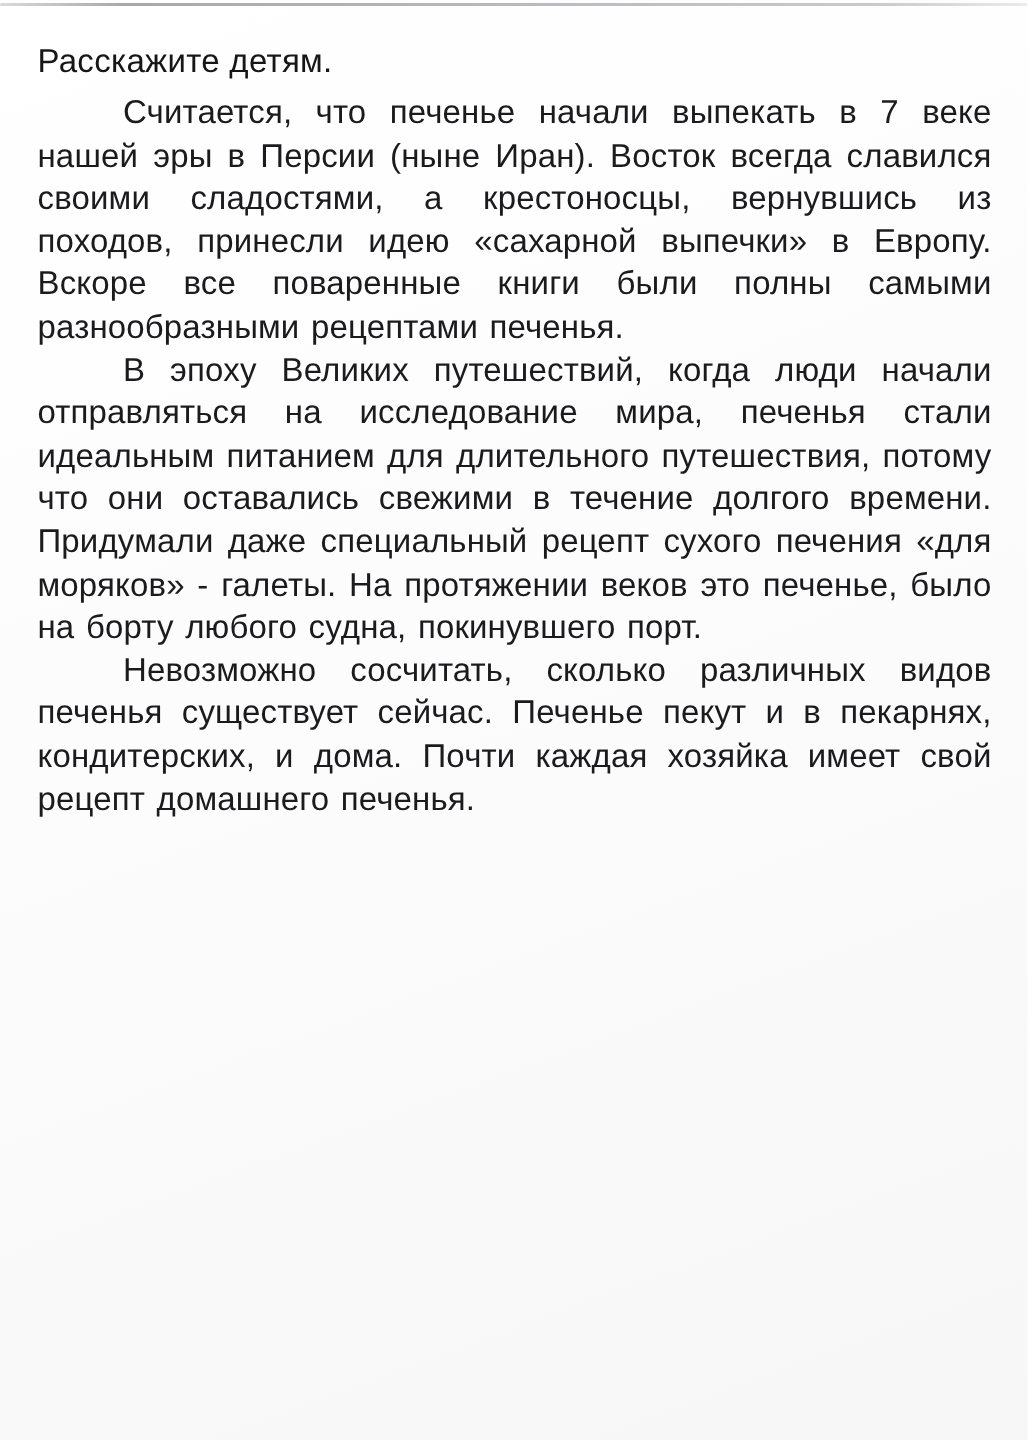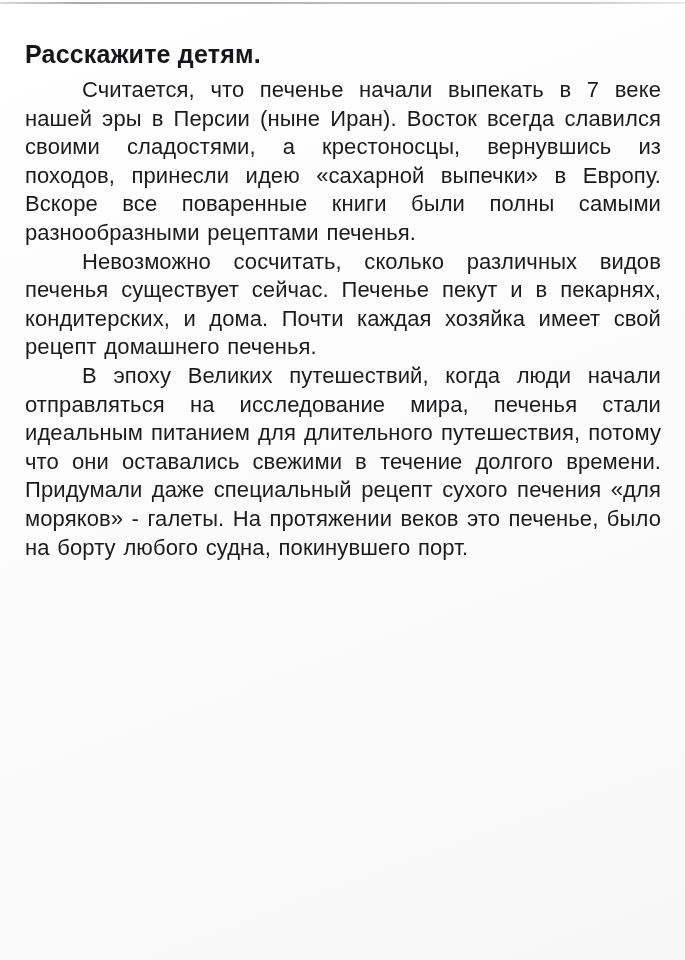--- a/index.html
+++ b/index.html
@@ -33,23 +33,23 @@
     border-radius: 2px;
   }
   .content {
     position: absolute;
     top: 24px;
     left: 25px;
     width: 636px;
     color: #1b1b1d;
   }
   .doc-title {
-    margin: 16px 0 7px 0;
-    font-size: 25px;
-    font-weight: 700;
+    margin: 4px 0 7px 0;
+    font-size: 22px;
+    font-weight: 400;
     letter-spacing: 0.2px;
     color: #161618;
   }
   .doc-paragraph {
     margin: 0;
     font-size: 22px;
     line-height: 28.6px;
     text-align: justify;
     text-indent: 57px;
     letter-spacing: 0.1px;
@@ -79,19 +79,19 @@
 
 <div class="page">
 
   <div class="top-edge"></div>
 
   <div class="content">
     <h1 class="doc-title">Расскажите детям.</h1>
 
     <p class="doc-paragraph">Считается, что печенье начали выпекать в 7 веке нашей эры в Персии (ныне Иран). Восток всегда славился своими сладостями, а крестоносцы, вернувшись из походов, принесли идею «сахарной выпечки» в Европу. Вскоре все поваренные книги были полны самыми разнообразными рецептами печенья.</p>
 
+    <p class="doc-paragraph">В эпоху Великих путешествий, когда люди начали отправляться на исследование мира, печенья стали идеальным питанием для длительного путешествия, потому что они оставались свежими в течение долгого времени. Придумали даже специальный рецепт сухого печения «для моряков» - галеты. На протяжении веков это печенье, было на борту любого судна, покинувшего порт.</p>
+
     <p class="doc-paragraph">Невозможно сосчитать, сколько различных видов печенья существует сейчас. Печенье пекут и в пекарнях, кондитерских, и дома. Почти каждая хозяйка имеет свой рецепт домашнего печенья.</p>
-
-    <p class="doc-paragraph">В эпоху Великих путешествий, когда люди начали отправляться на исследование мира, печенья стали идеальным питанием для длительного путешествия, потому что они оставались свежими в течение долгого времени. Придумали даже специальный рецепт сухого печения «для моряков» - галеты. На протяжении веков это печенье, было на борту любого судна, покинувшего порт.</p>
   </div>
 
 
 </div>
 
 </body></html>

